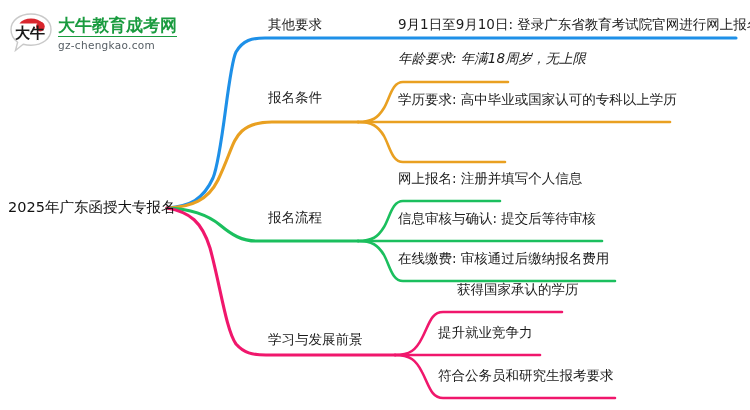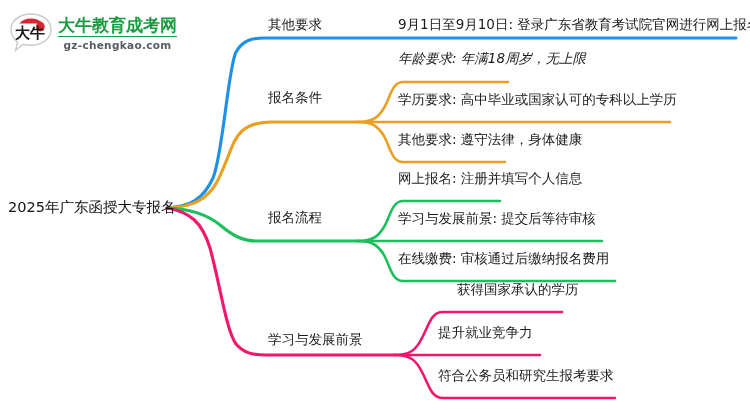--- a/index.html
+++ b/index.html
@@ -7,27 +7,27 @@
     width:750px; height:410px;
     background:#ffffff;
     font-family:"DejaVu Sans","Liberation Sans",sans-serif;
     overflow:hidden;
   }
   #root-canvas { position:relative; width:750px; height:310px; background:#fff; }
 
   
   #logo { position:absolute; left:8px; top:8px; width:190px; height:50px; display:flex; align-items:center; }
   #logo-mark { position:relative; width:46px; height:44px; flex:0 0 46px; }
-  #logo-text-wrap { margin-left:4px; display:flex; flex-direction:column; justify-content:center;text-align:center; }
+  #logo-text-wrap { margin-left:4px; display:flex; flex-direction:column; justify-content:center; }
   #logo-title {
     font-size:17px; font-weight:bold; color:#1a9b3f;
     letter-spacing:0px; line-height:20px; white-space:nowrap;
   }
   #logo-sub {
-    font-size:10.5px; font-weight:bold; color:#555d63;
+    font-size:10.5px; font-weight:normal; color:#555d63;
     letter-spacing:0.3px; line-height:14px; white-space:nowrap;
     border-top:1.5px solid #1a9b3f; padding-top:1px; margin-top:1px;
   }
 
   
   #wires { position:absolute; left:0; top:0; width:750px; height:410px; }
 
   
   .node-text {
     position:absolute; white-space:nowrap;
@@ -99,23 +99,22 @@
 
   <div class="node-text branch-text" style="left:268px; top:17px;">其他要求</div>
   <div class="node-text branch-text" style="left:268px; top:90px;">报名条件</div>
   <div class="node-text branch-text" style="left:268px; top:210px;">报名流程</div>
   <div class="node-text branch-text" style="left:268px; top:332px;">学习与发展前景</div>
 
   <div class="node-text leaf-text" style="left:398px; top:17px;">9月1日至9月10日: 登录广东省教育考试院官网进行网上报名</div>
 
   <div class="node-text leaf-text" style="left:398px; top:51px;font-style:italic;">年龄要求: 年满18周岁，无上限</div>
   <div class="node-text leaf-text" style="left:398px; top:92px;">学历要求: 高中毕业或国家认可的专科以上学历</div>
-  <div class="node-text leaf-text" style="left:398px; top:132px;">其他要求: 遵守法律，身体健康</div>
 
   <div class="node-text leaf-text" style="left:398px; top:171px;">网上报名: 注册并填写个人信息</div>
-  <div class="node-text leaf-text" style="left:398px; top:211px;">学习与发展前景: 提交后等待审核</div>
+  <div class="node-text leaf-text" style="left:398px; top:211px;">信息审核与确认: 提交后等待审核</div>
   <div class="node-text leaf-text" style="left:398px; top:251px;">在线缴费: 审核通过后缴纳报名费用</div>
 
   <div class="node-text leaf-text" style="left:438px; top:282px;margin-left:19px;">获得国家承认的学历</div>
   <div class="node-text leaf-text" style="left:438px; top:325px;">提升就业竞争力</div>
   <div class="node-text leaf-text" style="left:438px; top:368px;">符合公务员和研究生报考要求</div>
 
 </div>
 
 </body></html>

